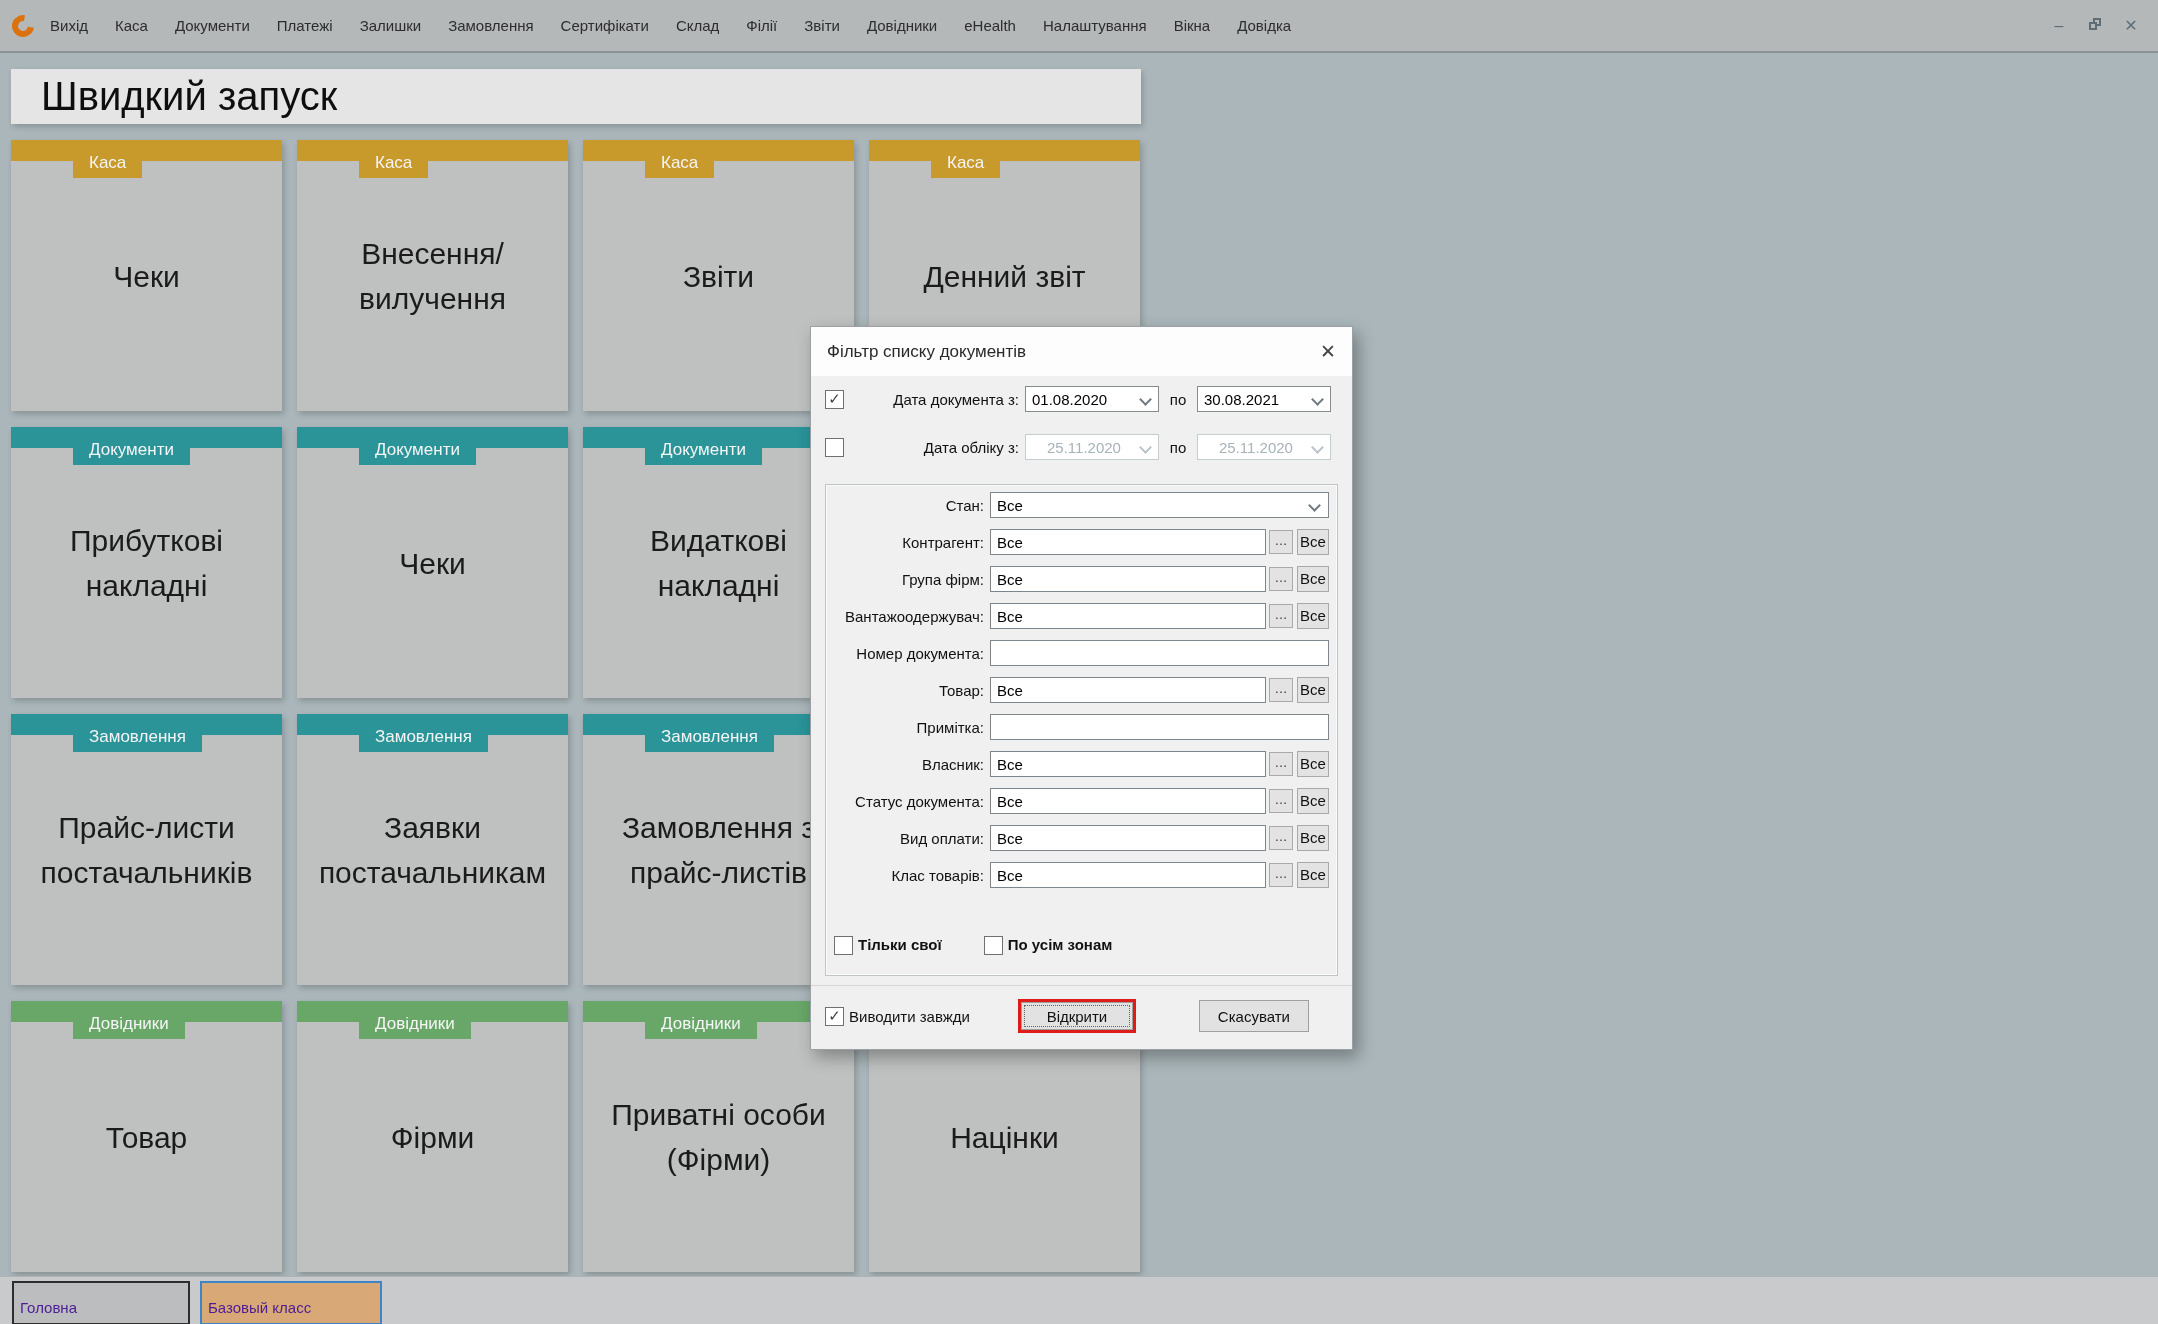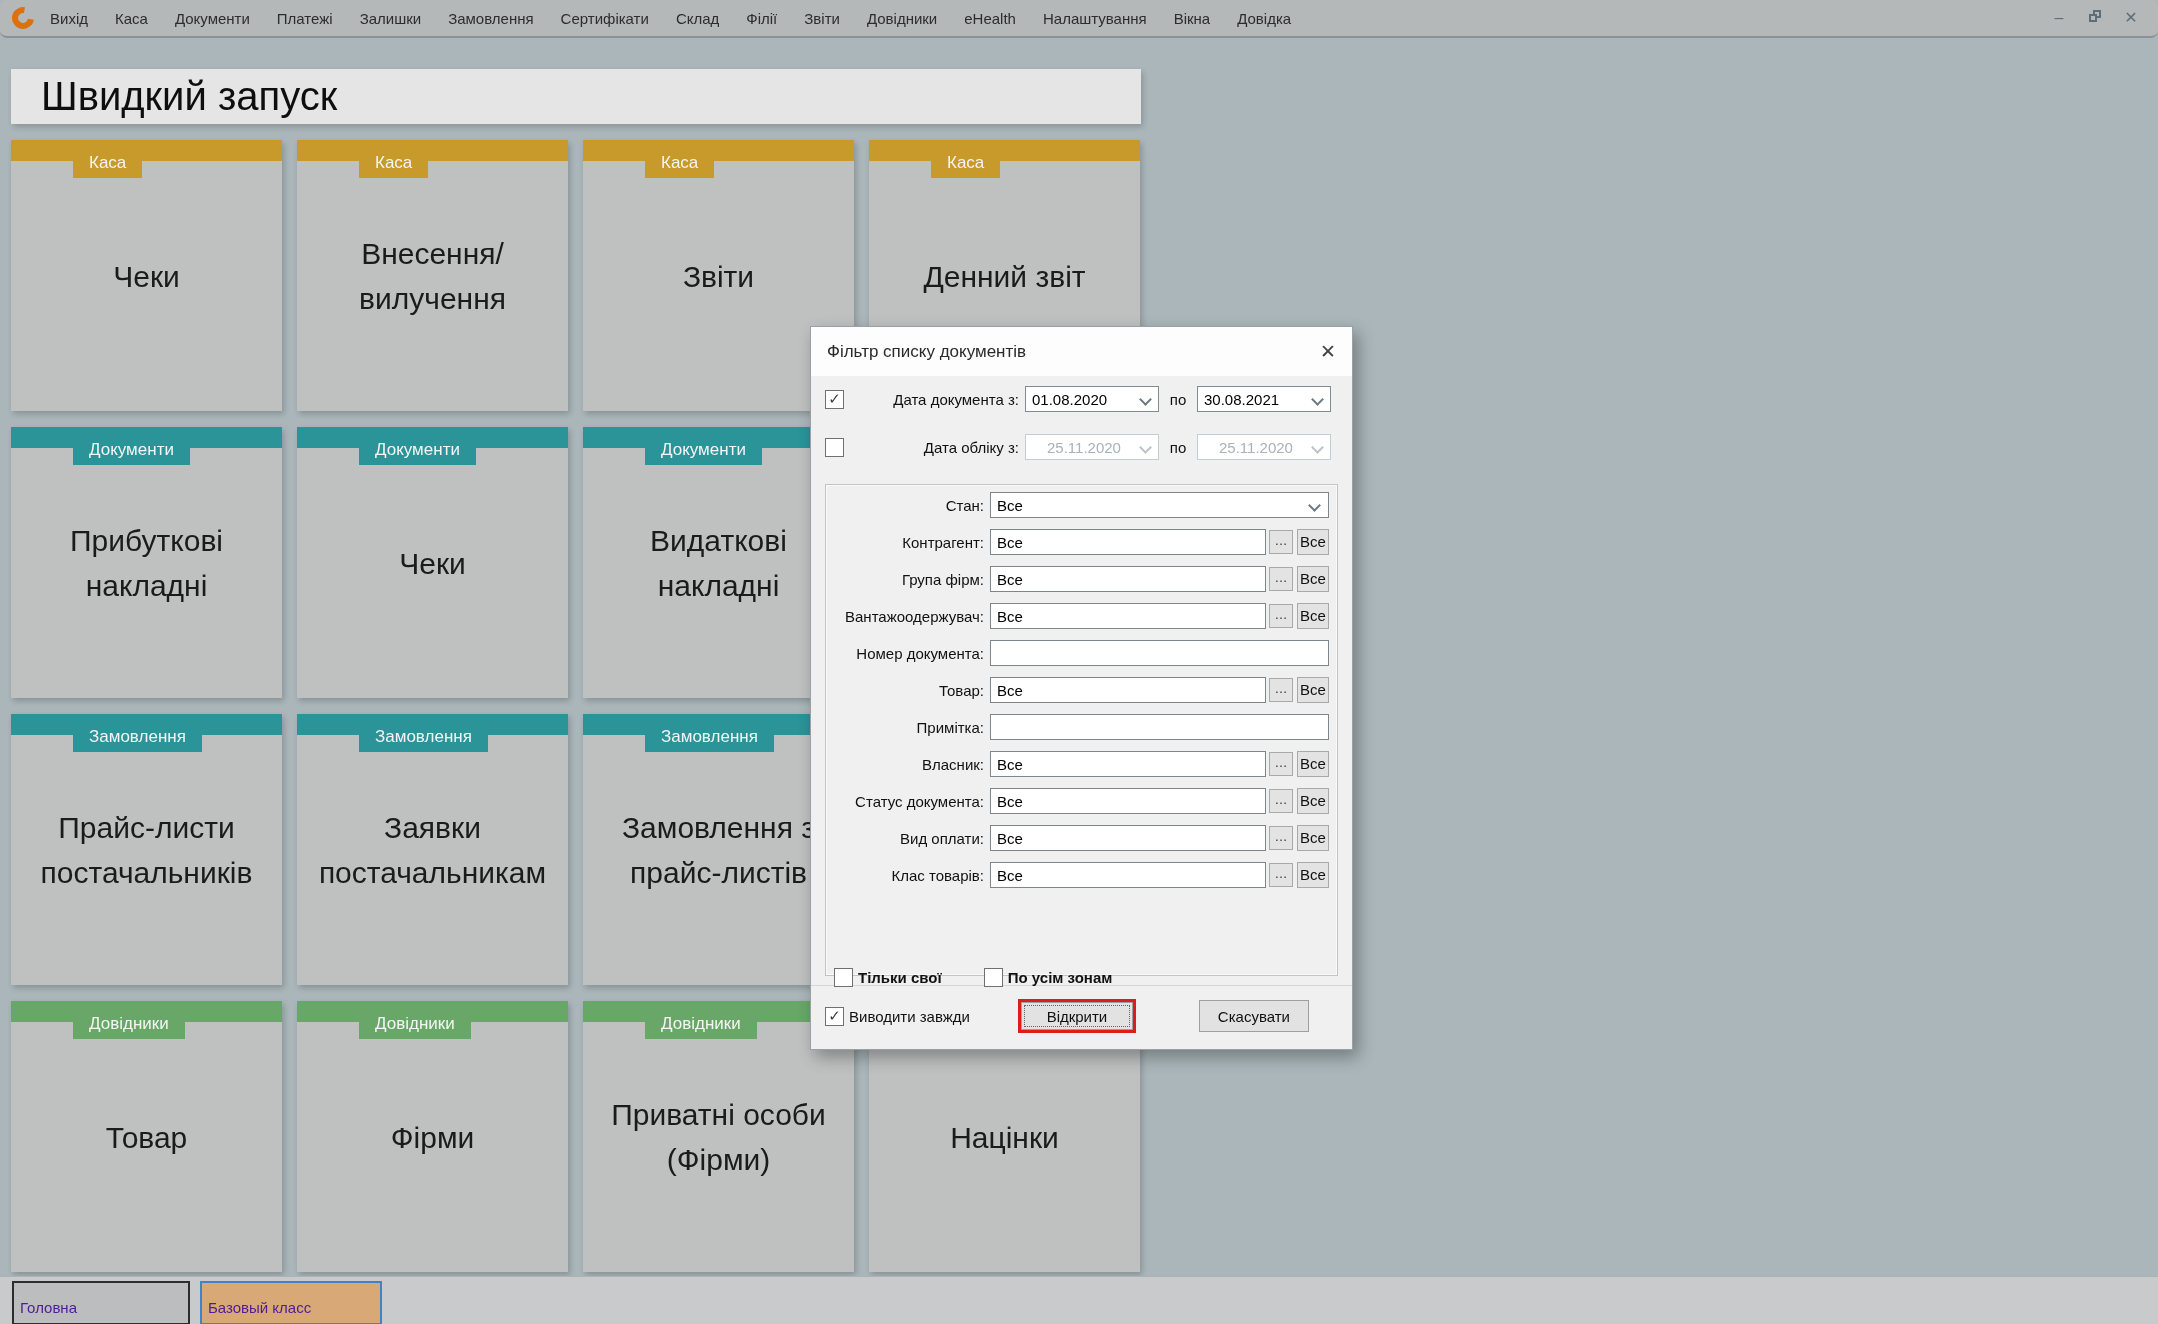--- a/index.html
+++ b/index.html
@@ -2,22 +2,22 @@
 <html><head>
 <meta charset="utf-8">
 <style>
   html,body{margin:0;padding:0;}
   body{
     width:2158px;height:1324px;position:relative;overflow:hidden;
     background:#aab6ba;font-family:"Liberation Sans",sans-serif;
     -webkit-font-smoothing:antialiased;
   }
   
-  .menubar{position:absolute;top:0;left:0;right:0;height:38px;background:#b4b8b9;
-    border-bottom:2px solid #8c9295;display:flex;align-items:center;padding:0 8px;box-sizing:border-box;border-radius:7px;}
+  .menubar{position:absolute;top:0;left:0;right:0;height:53px;background:#b4b8b9;
+    border-bottom:2px solid #8c9295;display:flex;align-items:center;padding:0 8px;box-sizing:border-box;}
   .logo{width:22px;height:22px;border-radius:50%;border:6px solid #dc720e;border-right-color:transparent;
     transform:rotate(-35deg);margin:0 16px 0 4px;box-sizing:border-box;flex:none;}
   .menu-item{font-size:15px;color:#2d2d2d;margin-right:27px;white-space:nowrap;cursor:default;}
   .win-controls{margin-left:auto;display:flex;align-items:center;gap:14px;padding-right:8px;color:#5e6d76;}
   .wc-btn{width:22px;text-align:center;font-size:16px;line-height:16px;}
   .rest{position:relative;width:13px;height:13px;display:inline-block;}
   .rsq1{position:absolute;left:4px;top:0;width:8px;height:8px;border:2px solid #5e6d76;box-sizing:border-box;}
   .rsq2{position:absolute;left:0;top:4px;width:8px;height:8px;border:2px solid #5e6d76;background:#b4b8b9;box-sizing:border-box;}
 
   
@@ -68,21 +68,21 @@
   .flabel{width:150px;text-align:right;margin-right:6px;font-size:15px;color:#111;flex:none;}
   .finput{flex:1;height:26px;background:#fff;border:1px solid #7d868c;box-sizing:border-box;
     font-size:15px;color:#000;padding:4px 6px 0;position:relative;cursor:text;}
   .finput.dd{padding-right:24px;cursor:pointer;}
   .finput.dd .chev{position:absolute;right:9px;top:8px;}
   .btn-dots{width:24px;height:24px;margin-left:3px;background:#e3e3e3;border:1px solid #a9a9a9;
     box-sizing:border-box;font-size:13px;text-align:center;line-height:20px;color:#333;flex:none;cursor:pointer;}
   .btn-all{width:32px;height:26px;margin-left:4px;background:#e3e3e3;border:1px solid #a9a9a9;
     box-sizing:border-box;font-size:15px;text-align:center;line-height:24px;color:#111;flex:none;cursor:pointer;}
 
-  .cbrow{display:flex;align-items:center;height:26px;margin-top:76px;}
+  .cbrow{display:flex;height:26px;margin-top:48px;}
   .cblabel{font-size:15px;margin-left:5px;color:#111;}
   .cbrow .cblabel{font-weight:bold;}
   .cb2{margin-left:42px;}
   .separator{margin:9px -14px 0;border-top:1px solid #d6d6d6;}
   .btmrow{display:flex;align-items:center;margin-top:12px;height:36px;}
   .red-wrap{margin-left:48px;border:3px solid #de1d1a;flex:none;}
   .wbtn{display:block;width:112px;height:28px;background:#e2e2e2;border:1px solid #9f9f9f;
     font-size:15px;color:#111;font-family:inherit;outline:1px dotted #666;outline-offset:-4px;cursor:pointer;}
   .wbtn.cancel{width:110px;height:32px;margin-left:63px;outline:none;flex:none;}
 

